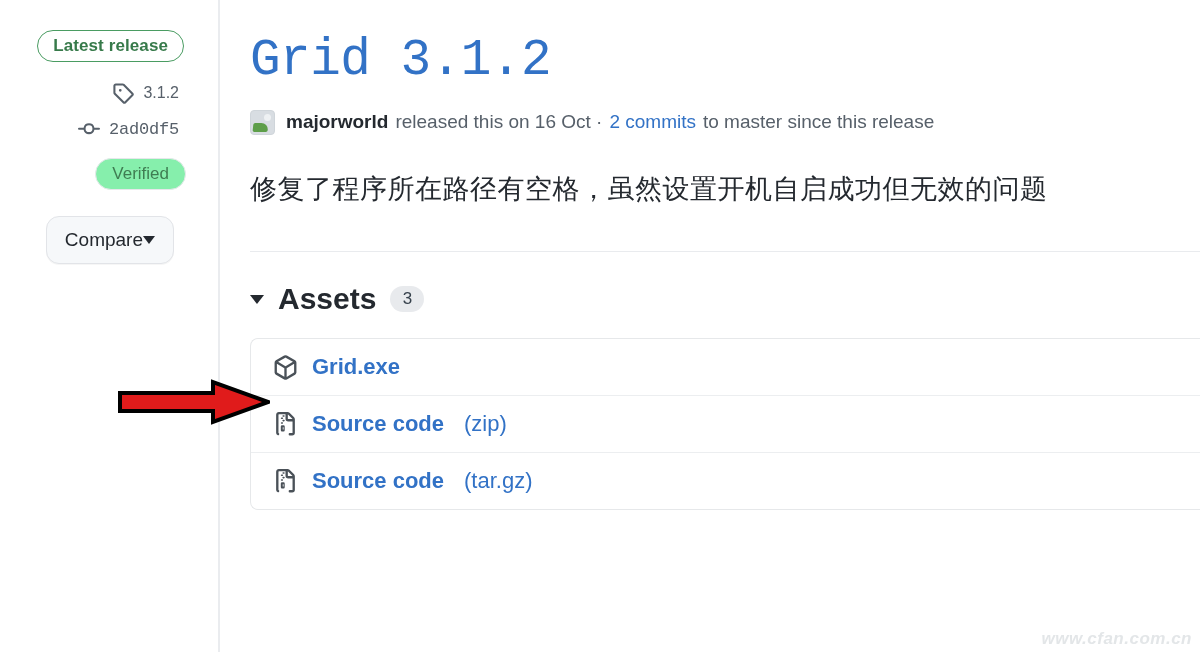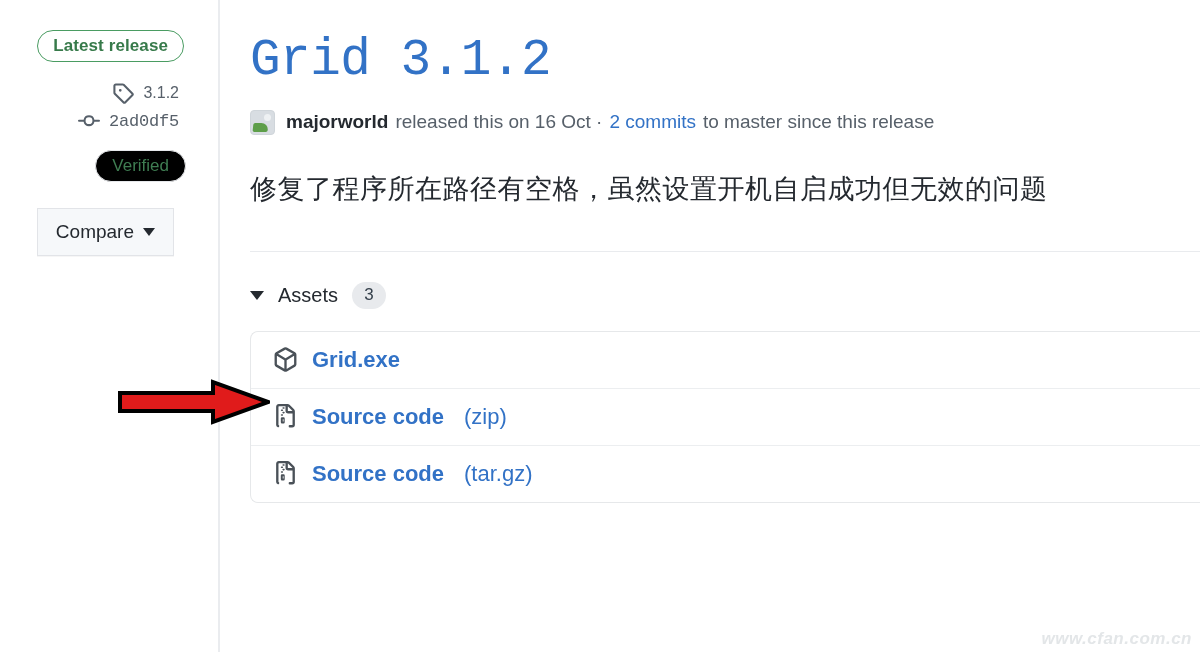--- a/index.html
+++ b/index.html
@@ -55,21 +55,21 @@
     align-items: center;
     justify-content: flex-end;
     gap: 9px;
     margin-top: 20px;
     margin-right: 15px;
     color: #57606a;
     font-size: 16px;
     white-space: nowrap;
   }
   .meta-row.commit {
-    margin-top: 6px;
+    margin-top: 14px;
     font-family: "Liberation Mono", "DejaVu Sans Mono", monospace;
     font-size: 17px;
     letter-spacing: -.2px;
     text-align: center;
   }
   .meta-icon {
     display: inline-flex;
     align-items: center;
     justify-content: center;
     color: #57606a;
@@ -79,32 +79,31 @@
   .verified-badge {
     display: inline-block;
     border: 1.4px solid #e6e8eb;
     color: #3f7d52;
     border-radius: 999px;
     padding: 6px 16px 7px;
     font-size: 17px;
     line-height: 1;
     margin-top: 18px;
     margin-right: 8px;
-    background: #000000;
+    background: #86efac;
   }
 
   .compare-button {
     margin-top: 26px;
     margin-right: 20px;
     display: inline-flex;
     align-items: center;
-    gap: 9px;
     background: #f6f8fa;
     border: 1px solid #e2e4e8;
-    border-radius: 0;
+    border-radius: 13px;
     padding: 12px 18px;
     font-size: 19px;
     color: #24292f;
     cursor: pointer;
     box-shadow: 0 1px 0 rgba(27,31,36,0.04);
   }
   .caret-down {
     width: 0;
     height: 0;
     border-left: 6px solid transparent;
@@ -207,22 +206,22 @@
   }
   .assets-caret {
     width: 0;
     height: 0;
     border-left: 7px solid transparent;
     border-right: 7px solid transparent;
     border-top: 9px solid #24292f;
     display: inline-block;
   }
   .assets-title {
-    font-size: 20px;
-    font-weight: 400;
+    font-size: 30px;
+    font-weight: 700;
     color: #24292f;
   }
   .assets-count {
     background: #e8eaed;
     color: #36414c;
     border-radius: 999px;
     font-size: 17px;
     min-width: 16px;
     padding: 4px 9px;
     text-align: center;

